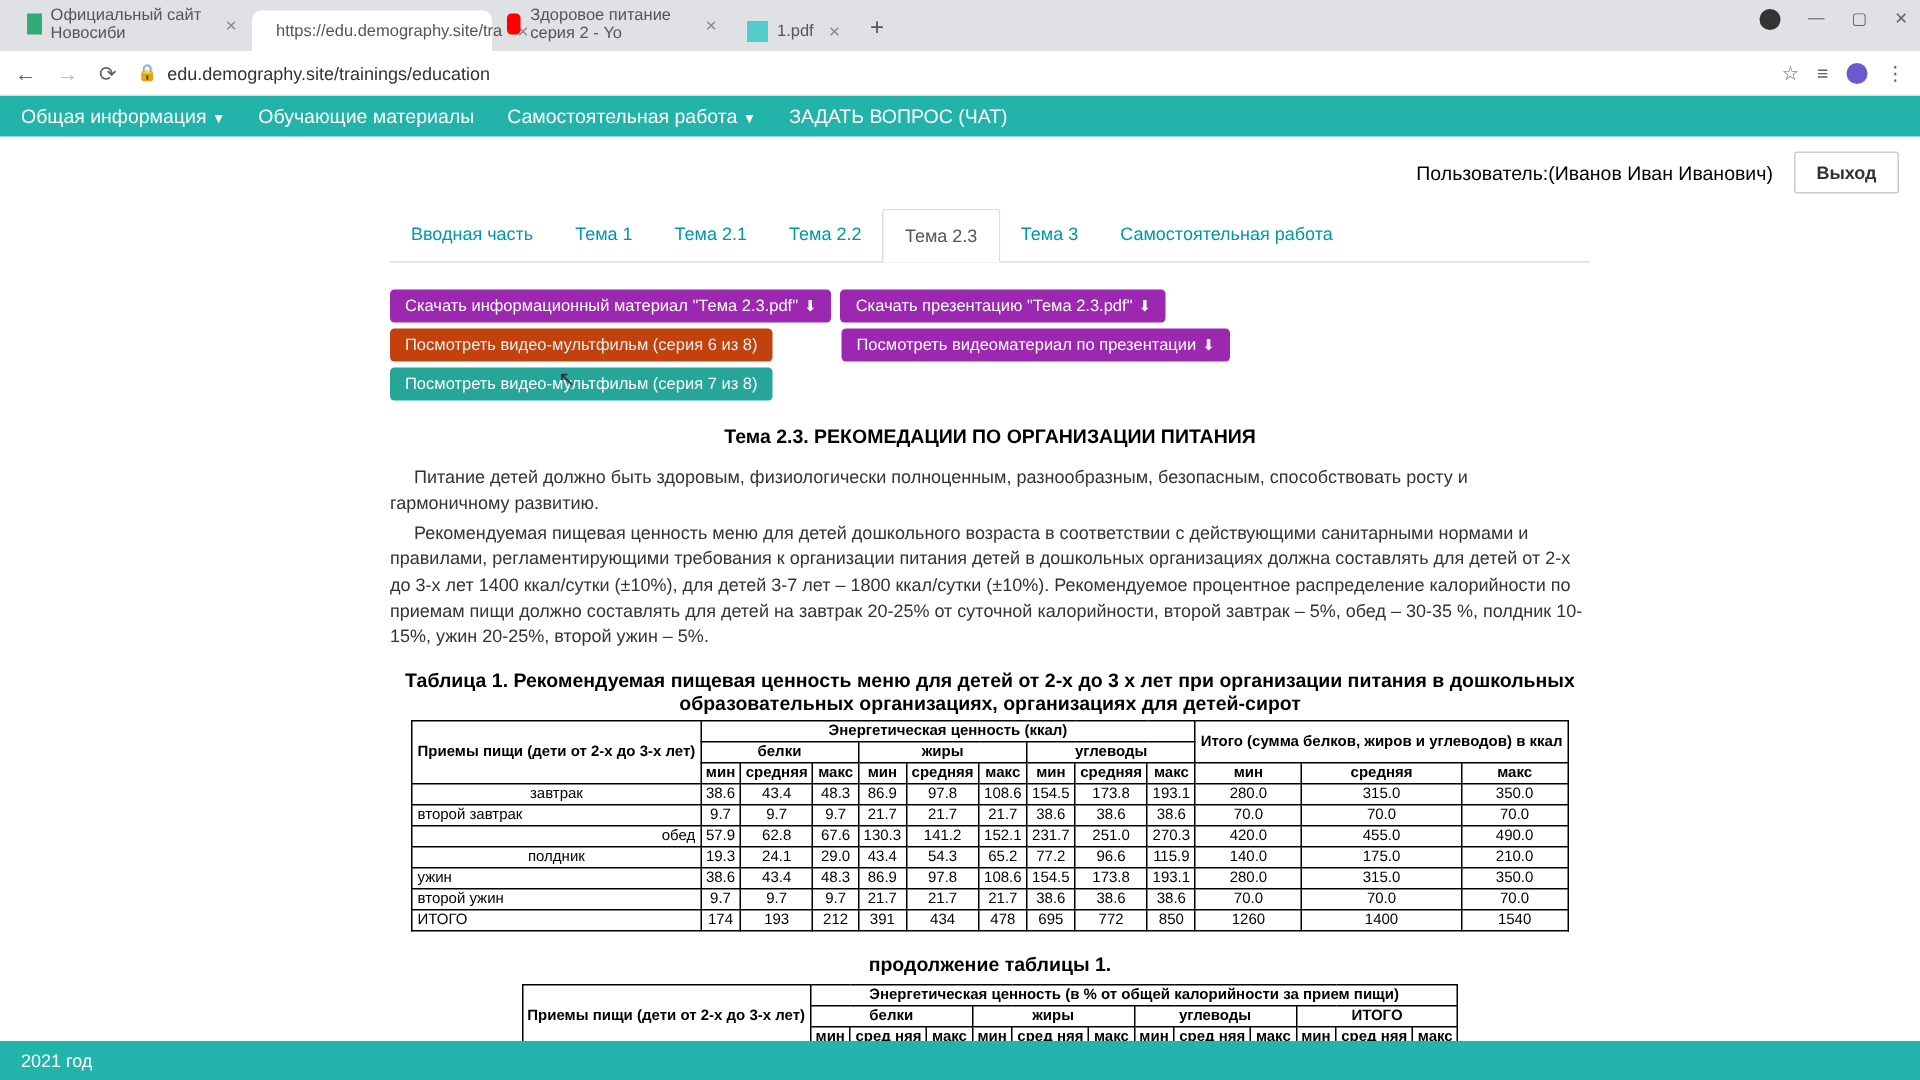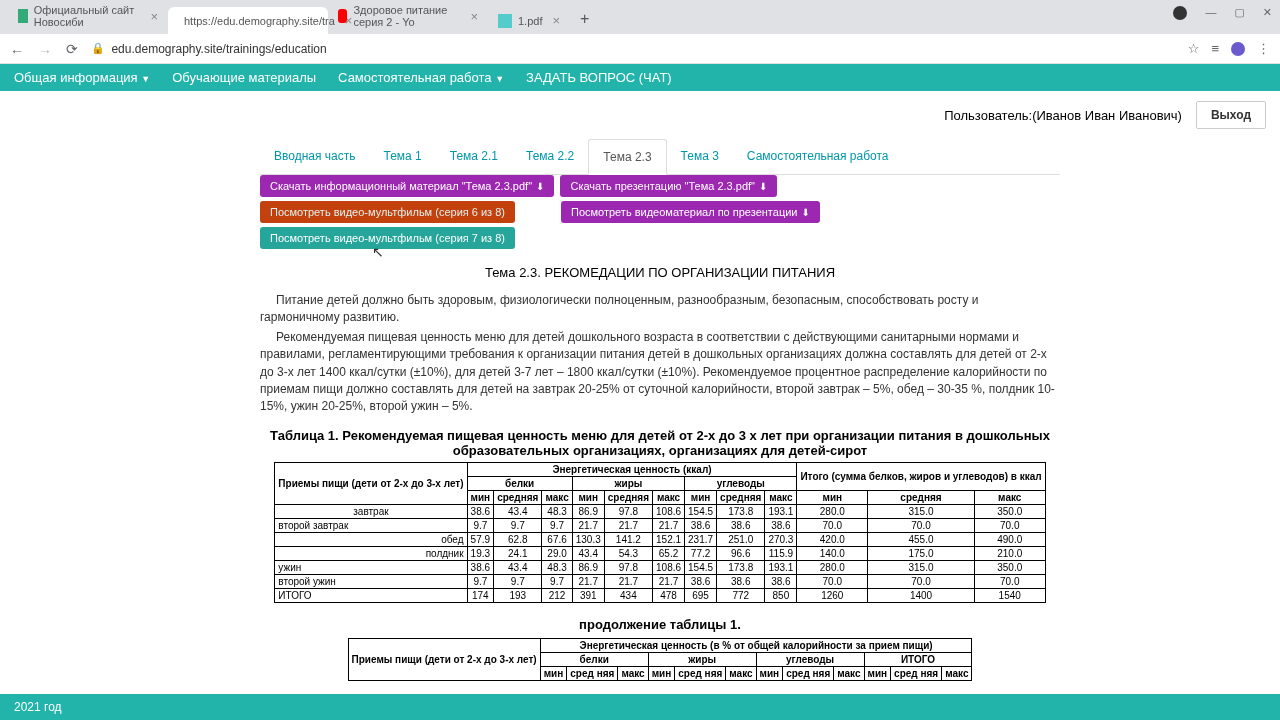--- a/index.html
+++ b/index.html
@@ -16,29 +16,29 @@
 .url-bar { flex: 1; display: flex; align-items: center; gap: 6px; font-size: 12px; color: #333; }
 .lock { color: #888; font-size: 11px; }
 .addr-right { display: flex; gap: 12px; align-items: center; color: #5f6368; }
 .circle { width: 14px; height: 14px; border-radius: 50%; display: inline-block; }
 .site-nav { background: #22b3aa; padding: 6px 14px; display: flex; gap: 22px; }
 .site-nav a { color: #fff; text-decoration: none; font-size: 13px; }
 .chev { font-size: 9px; }
 .user-row { padding: 10px 14px; display: flex; justify-content: flex-end; align-items: center; gap: 14px; }
 .btn-logout { border: 1px solid #ccc; background: #fff; padding: 6px 14px; font-size: 12px; border-radius: 2px; color: #333; font-weight: bold; }
 .content { max-width: 800px; margin: 0 auto 40px 260px; }
-.tabs { display: flex; border-bottom: 1px solid #ddd; }
+.tabs { display: flex; border-bottom: 1px solid #ddd; margin-bottom: 18px; }
 .tabs a { padding: 10px 14px; font-size: 12px; color: #0097a7; text-decoration: none; }
 .tabs a.active { color: #555; border: 1px solid #ddd; border-bottom: 1px solid #fff; margin-bottom: -1px; border-radius: 3px 3px 0 0; }
 .btn-row { margin-bottom: 4px; display: flex; flex-wrap: wrap; gap: 6px; }
 .btn-purple { background: #9c27b0; color: #fff; padding: 5px 10px; font-size: 11px; border: none; border-radius: 3px; display: inline-flex; align-items: center; gap: 4px; }
 .btn-teal { background: #26a69a; color: #fff; padding: 5px 10px; font-size: 11px; border: none; border-radius: 3px; }
 .btn-teal.light { background: #c2410c; color: #e0f2f1; }
 .arrow-d { font-size: 10px; }
-h3.topic-title { text-align: center; font-size: 13px; font-weight: normal; margin: 16px 0 12px; }
+h3.topic-title { text-align: center; font-size: 13px; font-weight: bold; margin: 16px 0 12px; }
 p.body-p { font-size: 12px; line-height: 1.45; color: #333; text-indent: 16px; margin-bottom: 2px; }
 .tbl-caption { text-align: center; font-size: 13px; font-weight: bold; margin: 12px 10px 4px; }
 table.data { border-collapse: collapse; font-size: 10px; margin: 0 auto; }
 table.data th, table.data td { border: 1px solid #000; padding: 1px 3px; text-align: center; }
 .cont { text-align: center; font-size: 13px; font-weight: bold; margin: 14px 0 6px; }
 .footer { position: fixed; bottom: 0; left: 0; right: 0; background: #22b3aa; padding: 6px 14px; color: #fff; font-size: 12px; }
 .cursor { position: absolute; left: 372px; top: 244px; font-size: 14px; color: #333; pointer-events: none; }
 </style>
 </head>
 <body>
@@ -203,21 +203,21 @@
           <td>141.2</td>
           <td>152.1</td>
           <td>231.7</td>
           <td>251.0</td>
           <td>270.3</td>
           <td>420.0</td>
           <td>455.0</td>
           <td>490.0</td>
         </tr>
         <tr>
-          <td style="text-align:right">полдник</td>
+          <td style="text-align:center">полдник</td>
           <td>19.3</td>
           <td>24.1</td>
           <td>29.0</td>
           <td>43.4</td>
           <td>54.3</td>
           <td>65.2</td>
           <td>77.2</td>
           <td>96.6</td>
           <td>115.9</td>
           <td>140.0</td>

